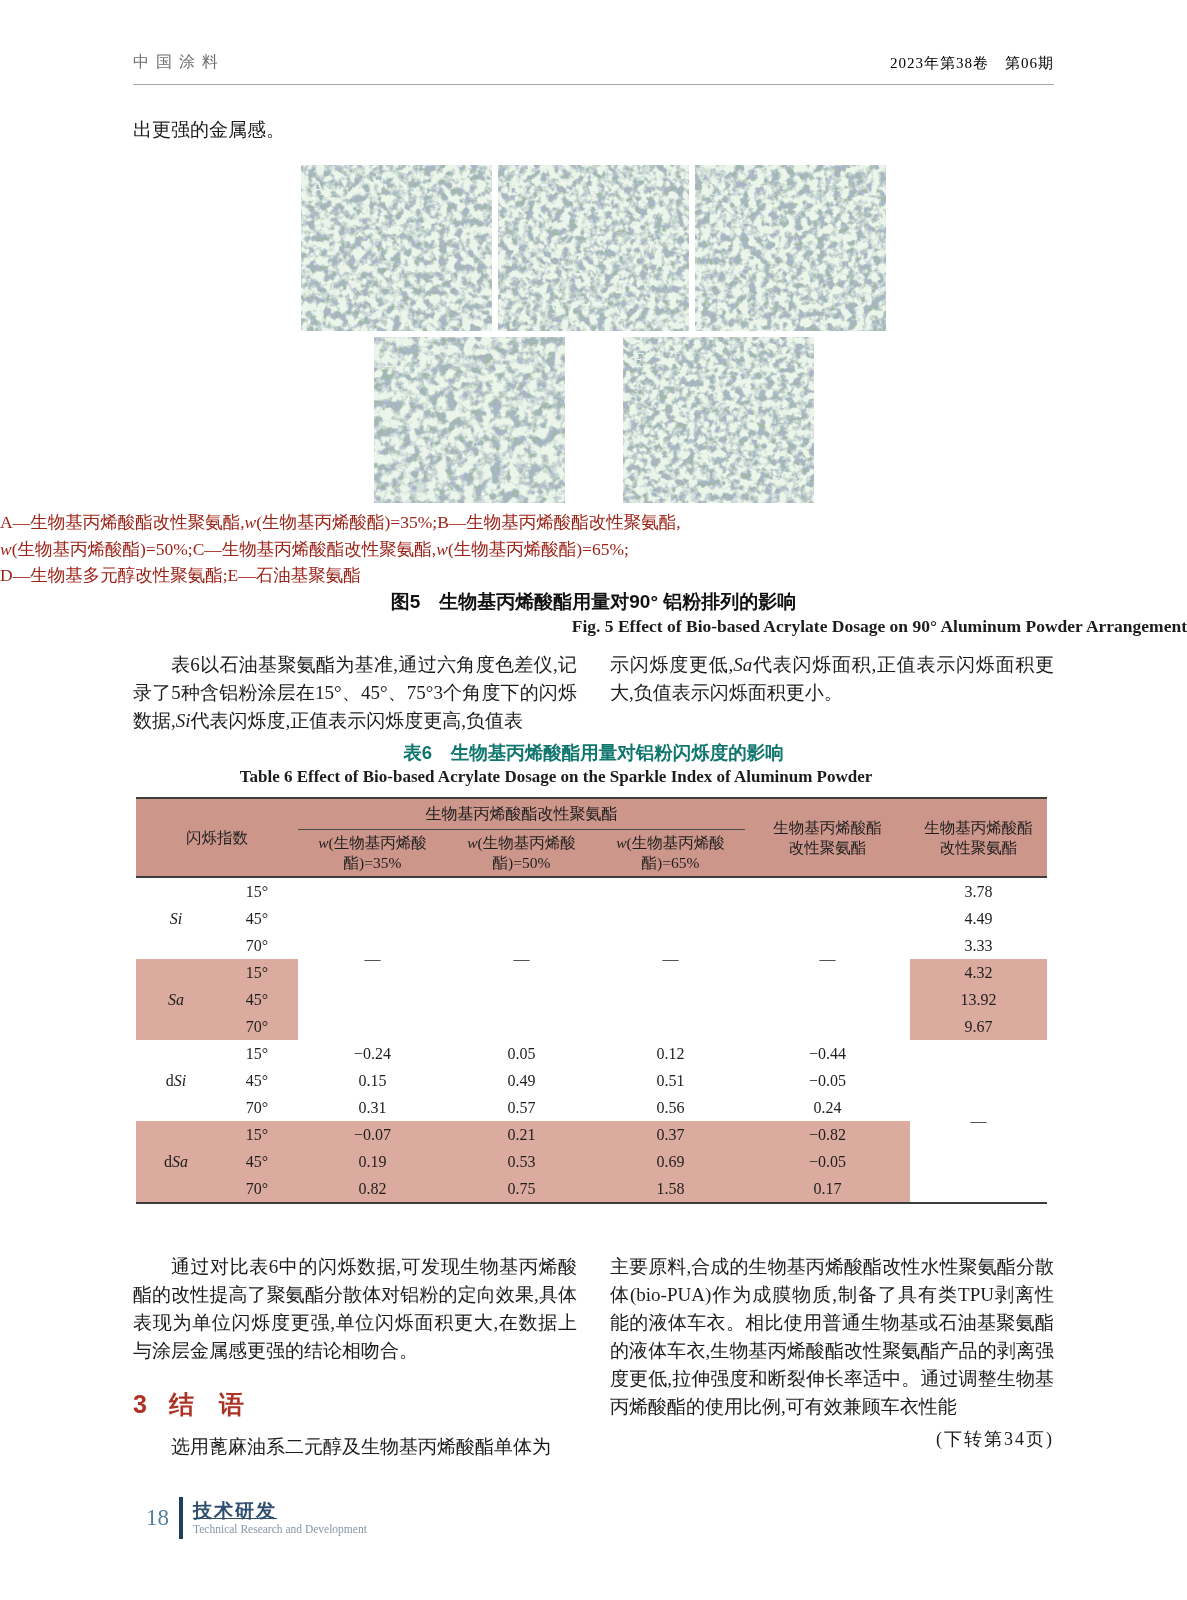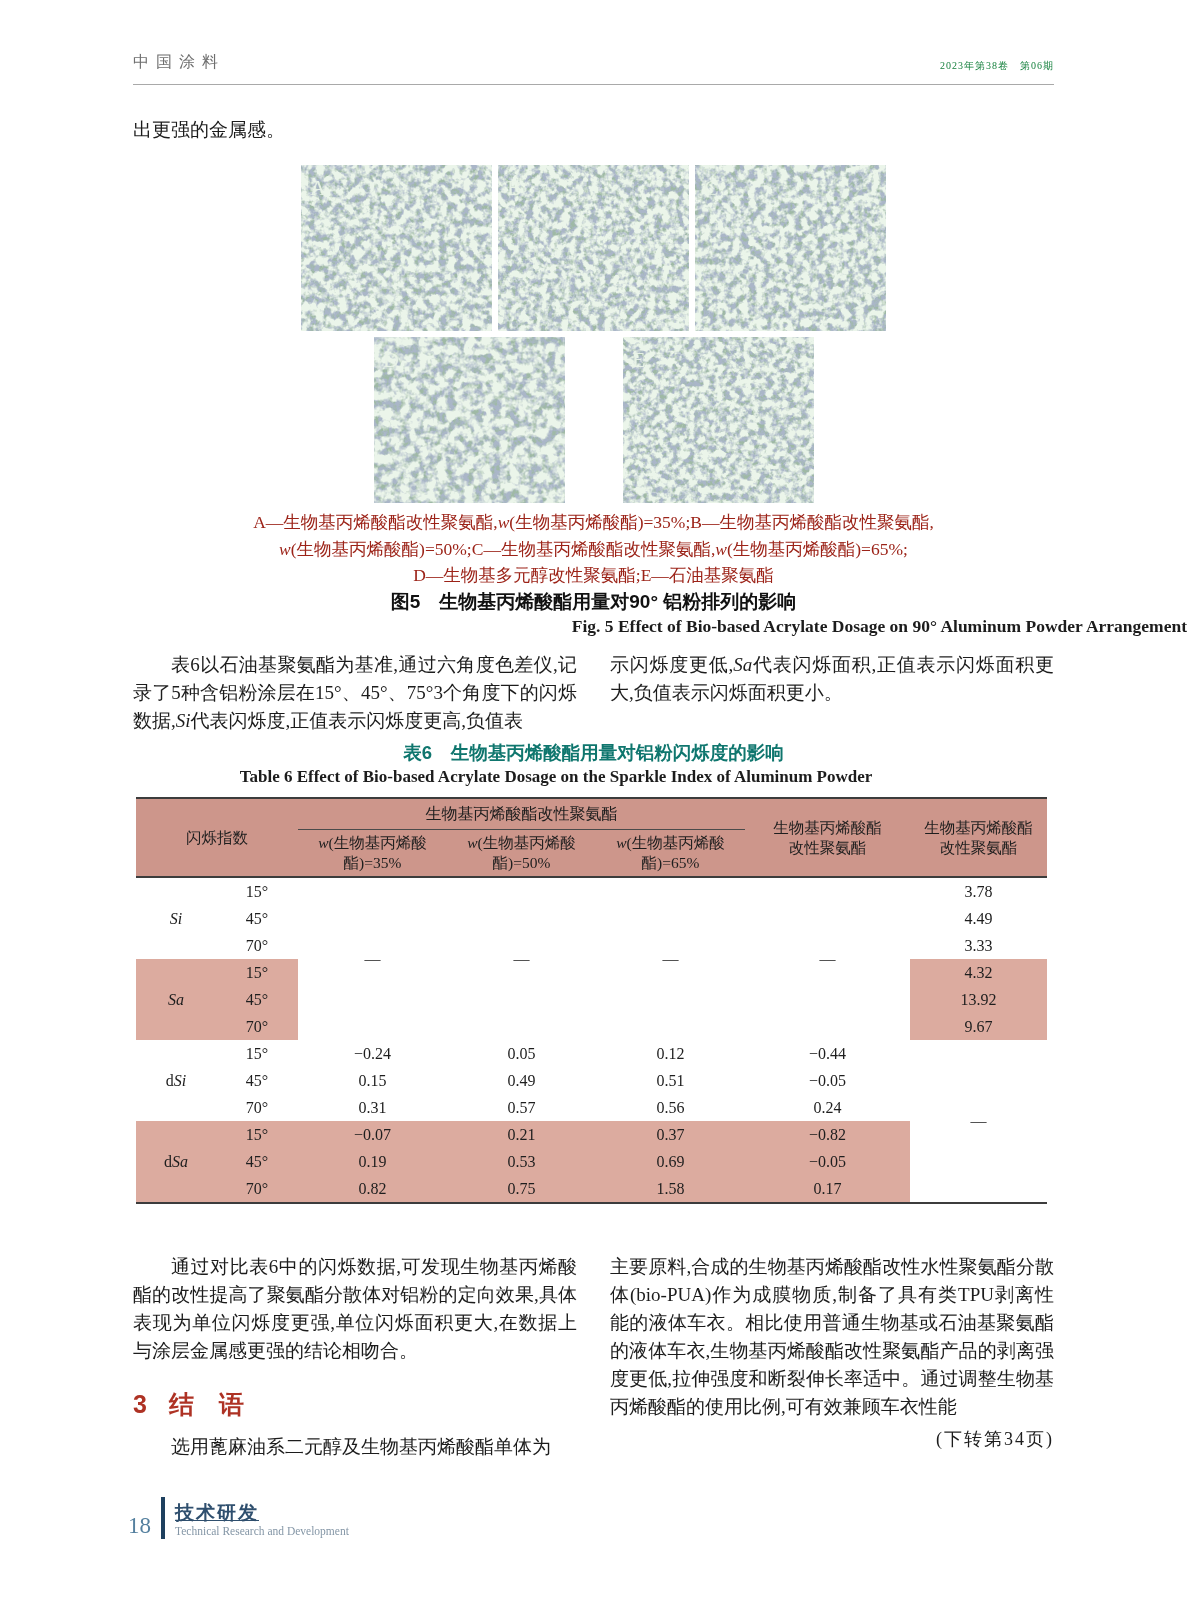--- a/index.html
+++ b/index.html
@@ -4,33 +4,33 @@
 <style>
   html,body{margin:0;padding:0;background:#e8e8e8;}
   .page{position:relative;width:1187px;height:1600px;margin:0 auto;background:#ffffff;
         font-family:"Liberation Serif","DejaVu Serif",serif;color:#1c1c1c;overflow:hidden;}
   .abs{position:absolute;}
 
   
   .hdr{left:133px;top:58px;width:921px;height:27px;border-bottom:1px solid #a9a9a9;
        display:flex;justify-content:space-between;align-items:flex-end;padding-bottom:11px;box-sizing:border-box;}
   .hdr .jname{font-size:16px;color:#6f6f6f;letter-spacing:7px;}
-  .hdr .issue{font-size:10px;color:#15803d;letter-spacing:1px;}
+  .hdr .issue{font-size:15px;color:#000000;letter-spacing:1px;}
 
   
   .introline{left:133px;top:117px;font-size:19px;}
 
   
   .figrow{left:0;width:1187px;display:flex;justify-content:center;}
   .row1{top:165px;gap:6px;}
   .row2{top:337px;gap:58px;}
   .micro{display:block;}
   .mlabel{font-family:"Liberation Serif","DejaVu Serif",serif;font-size:22px;fill:#eaf4e8;opacity:.95;}
 
-  .capred{left:0;top:509px;width:1187px;text-align:center;color:#9c2318;
+  .capred{left:0;top:509px;width:1187px;text-align:left;color:#9c2318;
           font-size:17.5px;line-height:26.5px;}
   .capzh{left:0;top:589px;width:1187px;text-align:center;font-weight:bold;font-size:19px;
          font-family:"Liberation Sans","DejaVu Sans",sans-serif;color:#111;}
   .capen{left:0;top:616px;width:1187px;text-align:right;font-weight:bold;font-size:17.5px;}
 
   
   .cols{left:133px;width:921px;display:flex;justify-content:space-between;}
   .col{width:444px;text-align:justify;font-size:19px;line-height:28px;}
   .cols1{top:651px;}
   .ind{text-indent:2em;margin:0;}
@@ -57,21 +57,21 @@
   .stable i{font-style:italic;}
 
   .cols2{top:1253px;}
   .sechead{display:flex;align-items:baseline;color:#ae3224;
            font-family:"Liberation Sans","DejaVu Sans",sans-serif;font-weight:bold;
            font-size:25px;line-height:34px;margin:22px 0 12px 0;}
   .sechead .num{margin-right:22px;}
   .cont{text-align:right;font-size:18px;margin:4px 0 0 0;letter-spacing:2px;}
 
   
-  .foot{left:128px;top:1497px;display:flex;align-items:flex-end;}
+  .foot{left:146px;top:1497px;display:flex;align-items:center;}
   .pageno{font-size:23px;color:#55809f;margin-right:10px;}
   .fbar{width:4px;height:42px;background:#1e405f;margin-right:10px;}
   .fzh{font-family:"Liberation Sans","DejaVu Sans",sans-serif;font-weight:bold;
        font-size:19px;color:#2f4f6e;letter-spacing:2px;line-height:22px;text-decoration:underline;}
   .fen{font-size:11.5px;color:#8496a6;line-height:15px;}
 </style>
 </head>
 <body>
 
 <div class="page">

